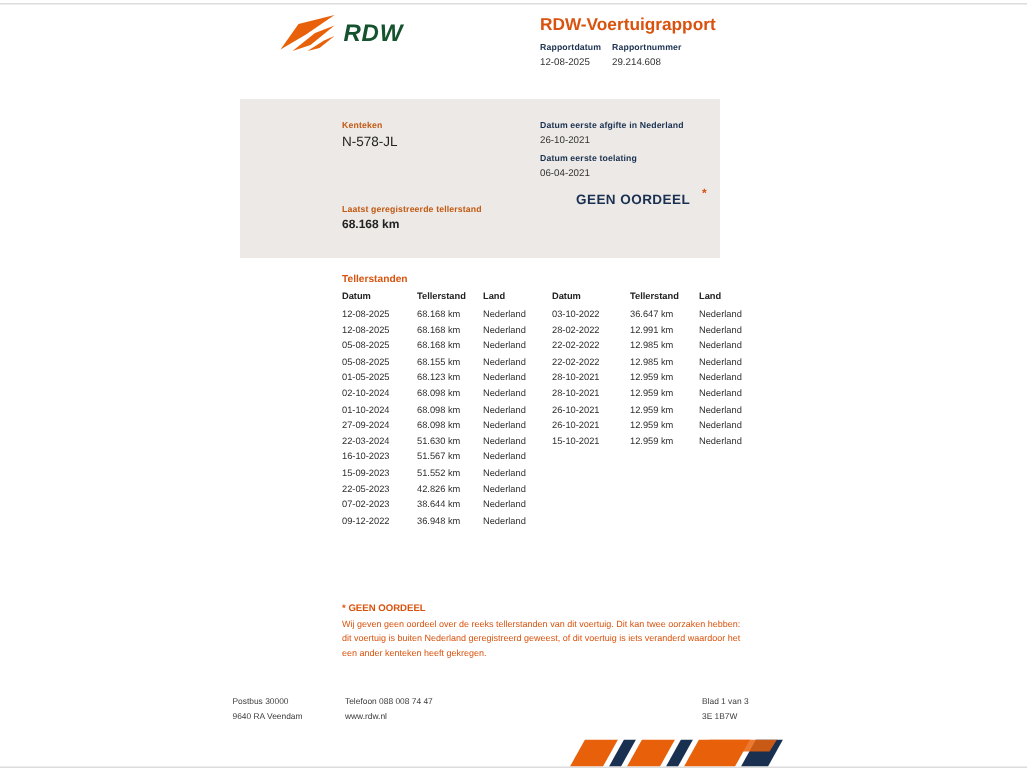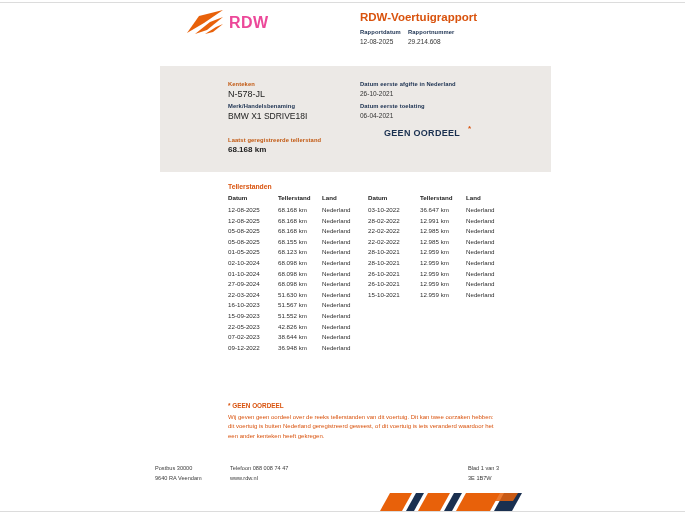--- a/index.html
+++ b/index.html
@@ -6,31 +6,31 @@
   html,body { background:#ffffff; }
   body { font-family:"Liberation Sans", sans-serif; }
   .page { position:relative; width:685px; height:514px; background:#fff; overflow:hidden; }
   .edge { position:absolute; left:0; right:0; height:1px; background:#dcdcdc; }
   .edge.top { top:2px; }
   .edge.bottom { bottom:2px; }
 
   
   .logo { position:absolute; left:186px; top:9px; display:flex; align-items:center; gap:5px; }
   .logo svg { display:block; }
-  .logo-text { font-size:16px; font-weight:bold; color:#ec4899; letter-spacing:0.5px; }
+  .logo-text { font-size:16px; font-weight:bold; color:#14532d; letter-spacing:0.5px;font-style:italic; }
   .title { position:absolute; left:360px; top:11px; font-size:11.5px; font-weight:bold; color:#d9530e; }
   .meta { position:absolute; left:360px; top:29px; display:flex; }
   .meta-col { min-width:46px; margin-right:2px; }
   .lbl { display:block; font-size:5.8px; font-weight:bold; color:#1a3050; letter-spacing:0.1px; }
   .lbl.orange { color:#c25912; }
   .meta-col .val { margin-top:3px; }
   .val { display:block; font-size:6.5px; color:#333; }
 
   
-  .panel { position:absolute; left:160px; top:66px; width:391px; height:106px; background:#ece9e6; }
+  .panel { position:absolute; left:160px; top:66px; width:320px; height:106px; background:#ece9e6; }
   .panel .field { position:absolute; }
   .val-plate { font-size:9px; color:#222; margin-top:2px; }
   .val-model { font-size:8.5px; color:#222; margin-top:2px; }
   .val-odo { font-size:8px; font-weight:bold; color:#222; margin-top:2px; }
   .oordeel { font-size:9px; font-weight:bold; color:#1a3050; letter-spacing:0.3px;margin-left:24px; }
   .oordeel-star { font-size:8px; font-weight:bold; color:#d9530e; }
 
   
   .tables-heading { position:absolute; left:228px; top:183px; font-size:6.8px; font-weight:bold; color:#d9530e; }
   table.odo { position:absolute; top:194px; border-collapse:collapse; table-layout:fixed; font-size:6.2px; color:#2e2e2e; }
@@ -80,24 +80,20 @@
     <div class="meta-col">
       <span class="lbl">Rapportnummer</span>
       <span class="val">29.214.608</span>
     </div>
   </div>
 
   <div class="panel">
     <div class="field" style="left:68px; top:15px;">
       <span class="lbl orange">Kenteken</span>
       <span class="val val-plate">N-578-JL</span>
-    </div>
-    <div class="field" style="left:68px; top:37px;">
-      <span class="lbl">Merk/Handelsbenaming</span>
-      <span class="val val-model">BMW X1 SDRIVE18I</span>
     </div>
     <div class="field" style="left:68px; top:71px;">
       <span class="lbl orange">Laatst geregistreerde tellerstand</span>
       <span class="val val-odo">68.168 km</span>
     </div>
     <div class="field" style="left:200px; top:15px;">
       <span class="lbl">Datum eerste afgifte in Nederland</span>
       <span class="val" style="margin-top:3px;">26-10-2021</span>
     </div>
     <div class="field" style="left:200px; top:37px;">

